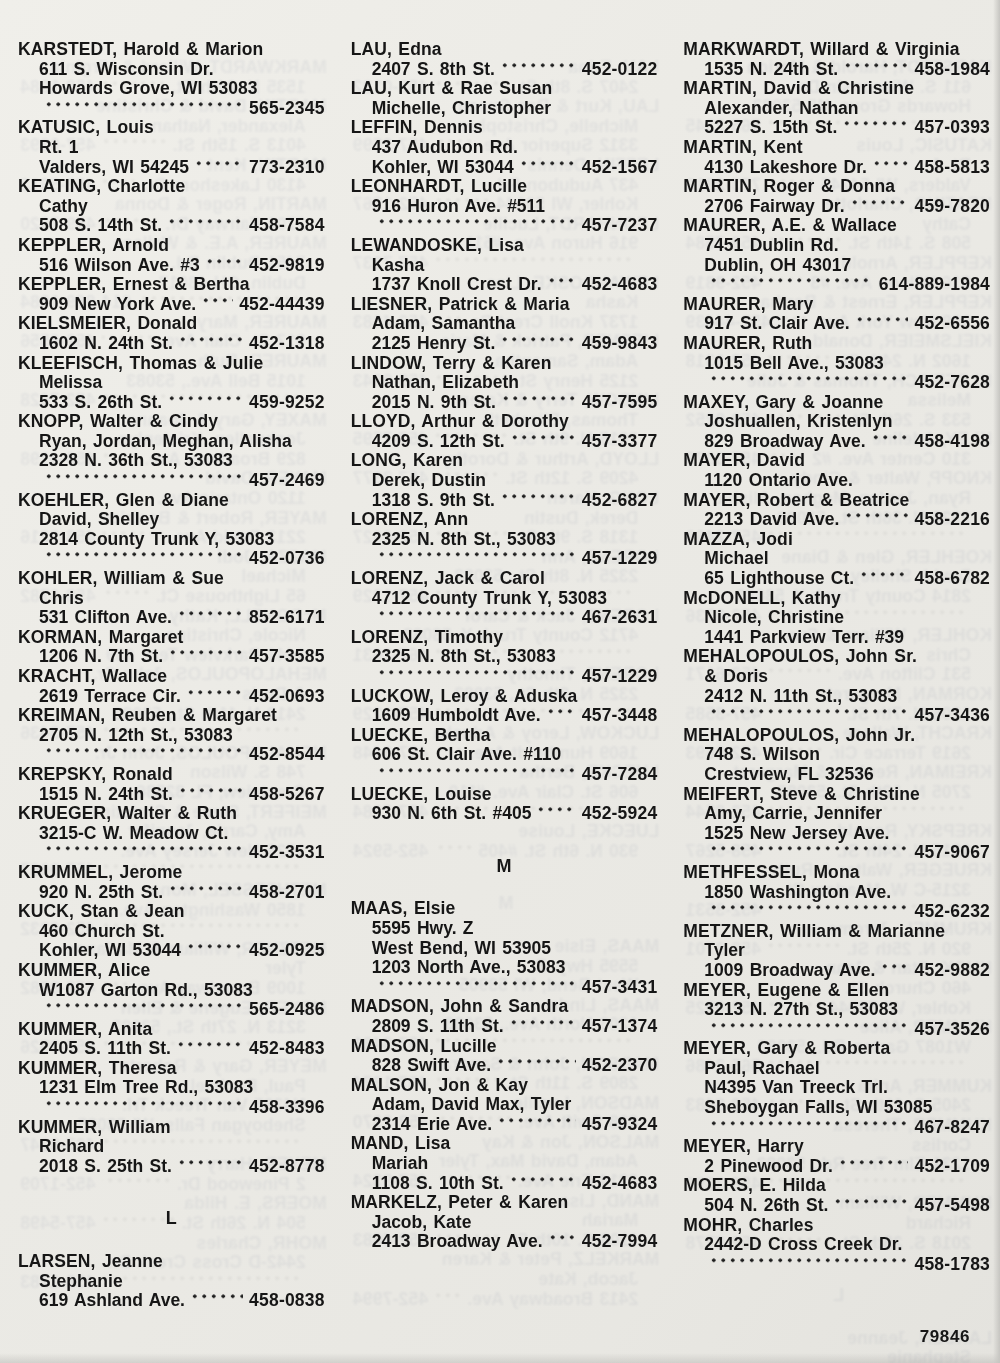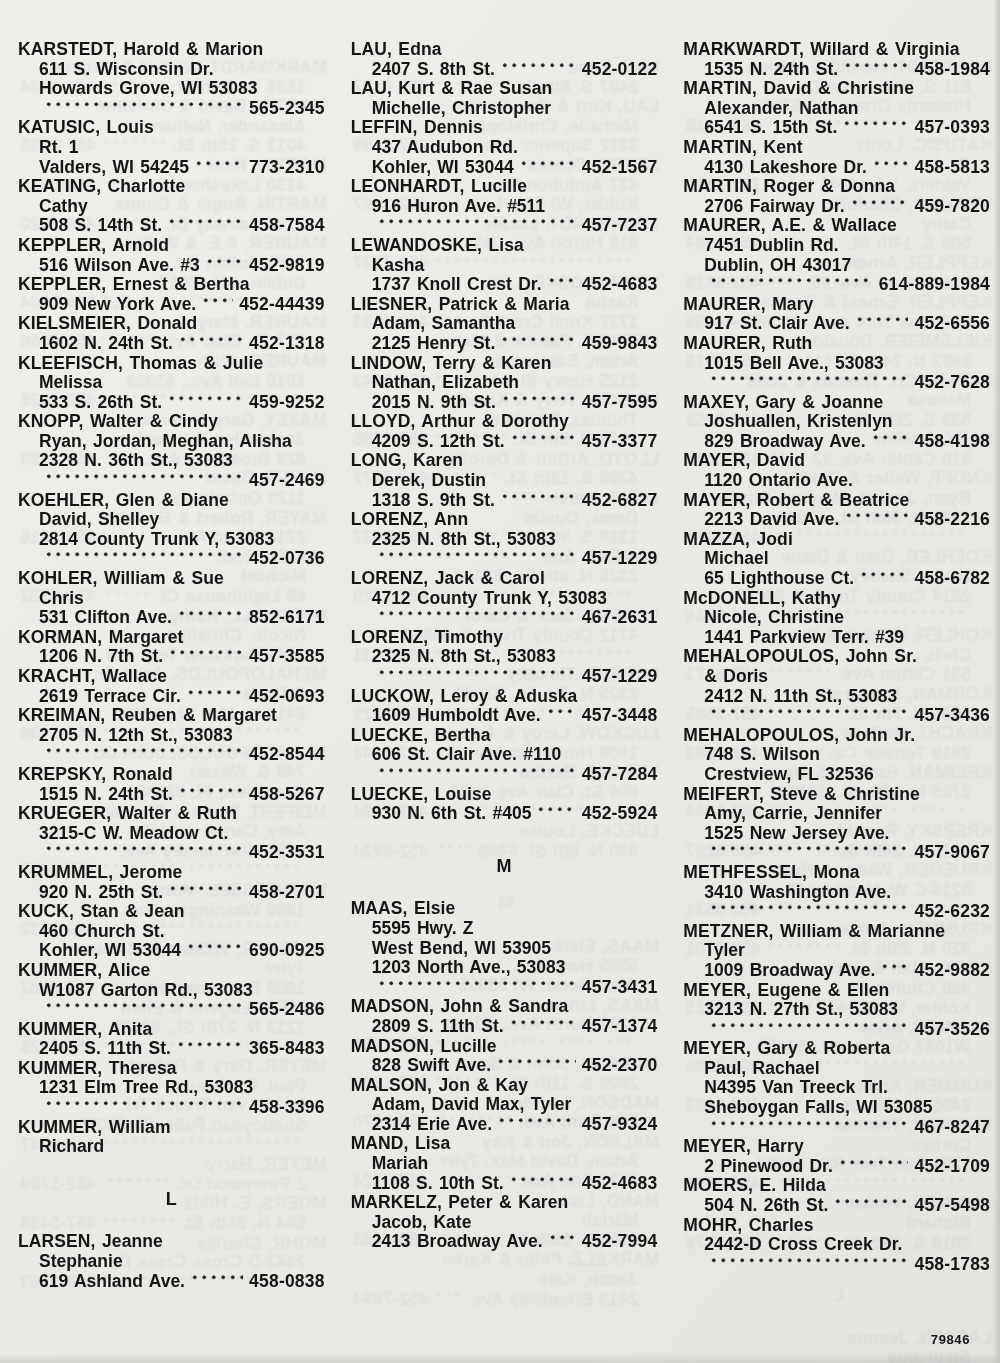--- a/index.html
+++ b/index.html
@@ -47,21 +47,21 @@
     background-repeat: repeat-x;
     background-position: left calc(100% - 4.5px);
   }
   .phone { flex: 0 0 auto; letter-spacing: .2px; }
   .letter-header {
     text-align: center; font-size: 18px; line-height: 19.6px;
     margin: 33px 0 23px;
   }
   .page-code {
     position: absolute; right: 30px; bottom: 16px; z-index: 2;
-    font-size: 13px; letter-spacing: .6px;
+    font-size: 17px; letter-spacing: .6px;
   }
   
   .ghost-layer {
     position: absolute; inset: 0; z-index: 1;
     opacity: .055; filter: blur(1.1px);
     transform: scaleX(-1);
     color: #2c3a66;
     pointer-events: none;
   }
   .ghost-layer .columns { left: 8px; top: 58px; }
@@ -791,52 +791,57 @@
             <span class="leader"></span>
             <span class="phone">458-2701</span>
           </div>
         </div>
         <div class="entry">
           <div class="entry-name">KUCK, Stan &amp; Jean</div>
           <div class="entry-line">460 Church St.</div>
           <div class="entry-line phone-line">
             <span class="line-text">Kohler, WI 53044</span>
             <span class="leader"></span>
-            <span class="phone">690-0925</span>
+            <span class="phone">452-0925</span>
           </div>
         </div>
         <div class="entry">
           <div class="entry-name">KUMMER, Alice</div>
           <div class="entry-line">W1087 Garton Rd., 53083</div>
           <div class="entry-line phone-line">
             <span class="line-text"></span>
             <span class="leader"></span>
             <span class="phone">565-2486</span>
           </div>
         </div>
         <div class="entry">
           <div class="entry-name">KUMMER, Anita</div>
           <div class="entry-line phone-line">
             <span class="line-text">2405 S. 11th St.</span>
             <span class="leader"></span>
-            <span class="phone">365-8483</span>
+            <span class="phone">452-8483</span>
           </div>
         </div>
         <div class="entry">
           <div class="entry-name">KUMMER, Theresa</div>
           <div class="entry-line">1231 Elm Tree Rd., 53083</div>
           <div class="entry-line phone-line">
             <span class="line-text"></span>
             <span class="leader"></span>
             <span class="phone">458-3396</span>
           </div>
         </div>
         <div class="entry">
           <div class="entry-name">KUMMER, William</div>
           <div class="entry-line">Richard</div>
+          <div class="entry-line phone-line">
+            <span class="line-text">2018 S. 25th St.</span>
+            <span class="leader"></span>
+            <span class="phone">452-8778</span>
+          </div>
         </div>
         <div class="letter-header">L</div>
         <div class="entry">
           <div class="entry-name">LARSEN, Jeanne</div>
           <div class="entry-line">Stephanie</div>
           <div class="entry-line phone-line">
             <span class="line-text">619 Ashland Ave.</span>
             <span class="leader"></span>
             <span class="phone">458-0838</span>
           </div>
@@ -1033,21 +1038,21 @@
           <div class="entry-line phone-line">
             <span class="line-text">1535 N. 24th St.</span>
             <span class="leader"></span>
             <span class="phone">458-1984</span>
           </div>
         </div>
         <div class="entry">
           <div class="entry-name">MARTIN, David &amp; Christine</div>
           <div class="entry-line">Alexander, Nathan</div>
           <div class="entry-line phone-line">
-            <span class="line-text">6541 S. 15th St.</span>
+            <span class="line-text">5227 S. 15th St.</span>
             <span class="leader"></span>
             <span class="phone">457-0393</span>
           </div>
         </div>
         <div class="entry">
           <div class="entry-name">MARTIN, Kent</div>
           <div class="entry-line phone-line">
             <span class="line-text">4130 Lakeshore Dr.</span>
             <span class="leader"></span>
             <span class="phone">458-5813</span>
@@ -1143,21 +1148,21 @@
           <div class="entry-line">Amy, Carrie, Jennifer</div>
           <div class="entry-line">1525 New Jersey Ave.</div>
           <div class="entry-line phone-line">
             <span class="line-text"></span>
             <span class="leader"></span>
             <span class="phone">457-9067</span>
           </div>
         </div>
         <div class="entry">
           <div class="entry-name">METHFESSEL, Mona</div>
-          <div class="entry-line">3410 Washington Ave.</div>
+          <div class="entry-line">1850 Washington Ave.</div>
           <div class="entry-line phone-line">
             <span class="line-text"></span>
             <span class="leader"></span>
             <span class="phone">452-6232</span>
           </div>
         </div>
         <div class="entry">
           <div class="entry-name">METZNER, William &amp; Marianne</div>
           <div class="entry-line">Tyler</div>
           <div class="entry-line phone-line">

